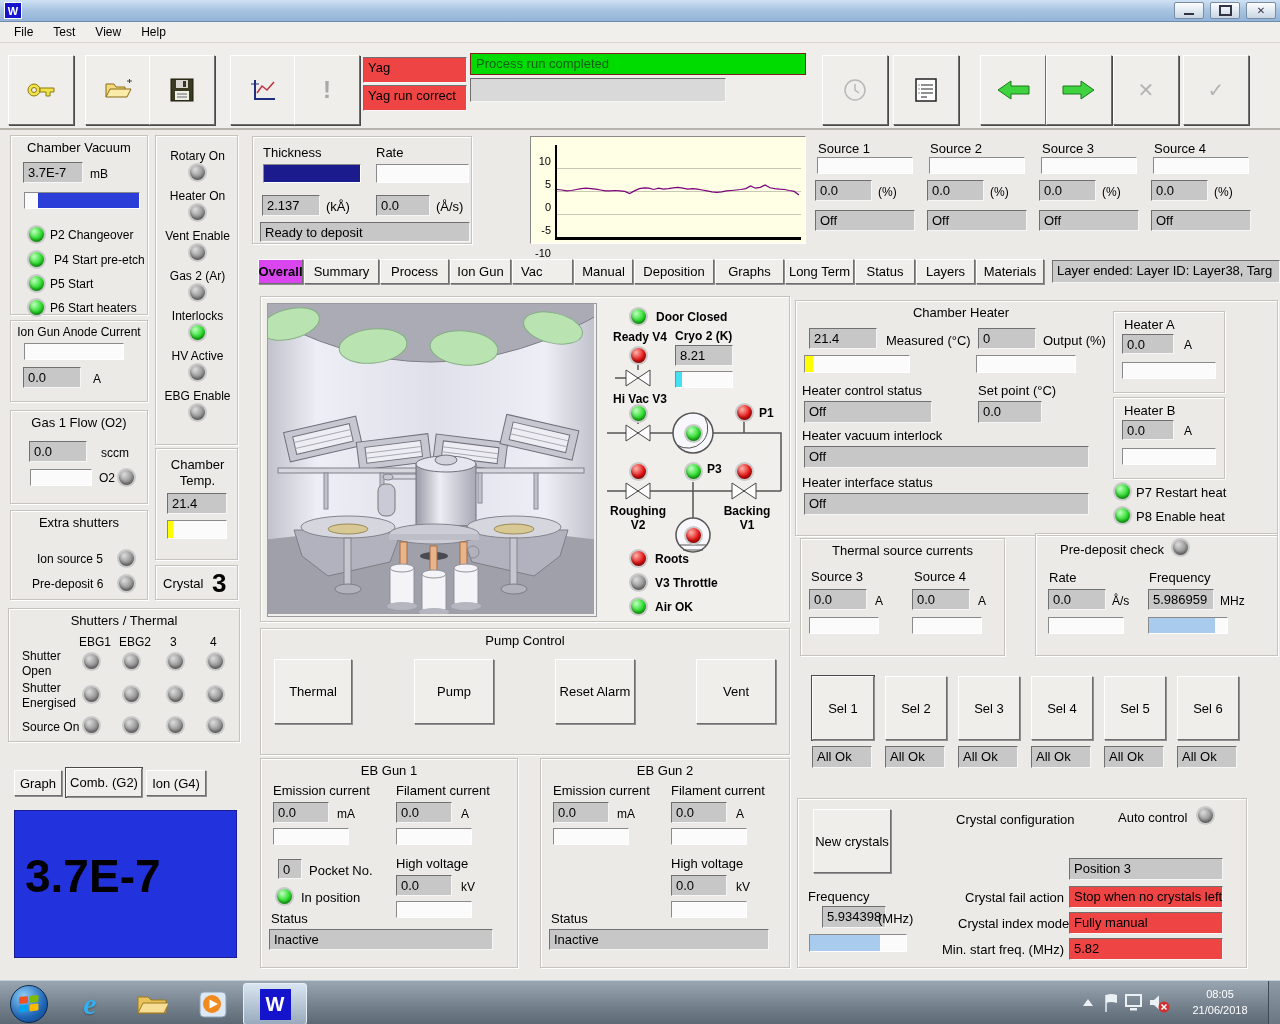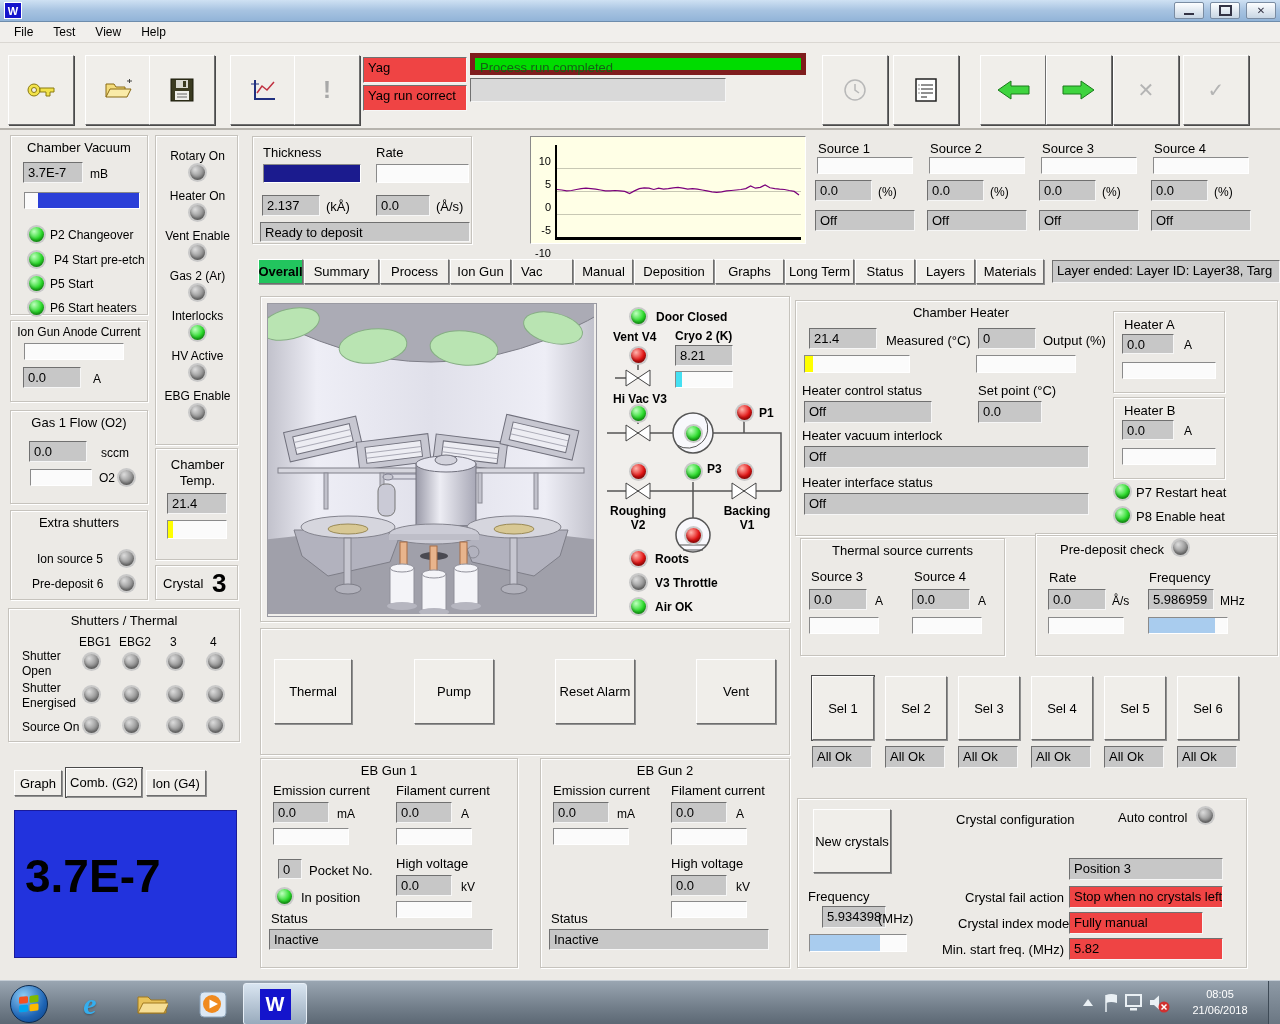--- a/index.html
+++ b/index.html
@@ -41,21 +41,21 @@
   .led.g{background:radial-gradient(circle at 34% 30%,#BEFFBE,#2ADB2A 55%,#0E9E0E);}
   .led.k{background:radial-gradient(circle at 34% 30%,#DCDCDC,#969696 55%,#6E6E6E);}
   .led.rd{background:radial-gradient(circle at 34% 30%,#FFB4AC,#E31414 55%,#9C0404);}
   .btn{position:absolute;background:#F0EEEA;border:1px solid;border-color:#FFFFFF #6E6E6E #6E6E6E #FFFFFF;
     box-shadow:1px 1px 0 #8F8F8F;display:flex;align-items:center;justify-content:center;
     font-size:13px;box-sizing:border-box;}
   .btn.focus{box-shadow:1px 1px 0 #8F8F8F,0 0 0 1px #4A4A4A;}
   .tab{position:absolute;top:259px;height:25px;background:#F0EEEA;border:1px solid;
     border-color:#FFFFFF #6E6E6E #6E6E6E #FFFFFF;box-shadow:1px 1px 0 #8F8F8F;
     display:flex;align-items:center;justify-content:center;font-size:13px;box-sizing:border-box;}
-  .tab.active{font-weight:bold;background:#22c55e;}
+  .tab.active{font-weight:bold;background:#d946ef;}
   
   #chart{position:absolute;left:530px;top:136px;width:276px;height:108px;background:#FFFFE6;
     border:1px solid;border-color:#8A8A8A #FFFFFF #FFFFFF #8A8A8A;box-sizing:border-box;}
   .tick{position:absolute;width:20px;text-align:right;font-size:11px;margin-top:16px;}
   .grid{position:absolute;left:26px;width:244px;height:1px;background:#C8C8B4;}
   
   #taskbar{position:absolute;left:0;top:980px;width:1280px;height:44px;
     background:linear-gradient(#9AA6B2,#76828E 55%,#5C6874);border-top:1px solid #C6CED6;box-sizing:border-box;}
   .orb{position:absolute;left:10px;top:4px;width:36px;height:36px;border-radius:50%;
     background:radial-gradient(circle at 35% 28%,#8CCCF6,#1E64B4 62%,#0A3C7E);
@@ -124,21 +124,21 @@
         <path d="M6 3 V22 H26" stroke="#203080" stroke-width="2" fill="none"></path>
         <path d="M8 16 L13 9 L18 13 L25 5" stroke="#C03040" stroke-width="1.5" fill="none"></path>
         <path d="M2 7 H10 M6 3 V11" stroke="#203080" fill="none"></path>
       </svg>
   </div>
   <div class="tbtn" style="left:294px">
     <span style="font-size:24px;font-weight:bold;color:#A8A8A8">!</span>
   </div>
   <div class="fld fldw" style="left:363px;top:14px;width:104px;height:26px"><span>Yag</span></div>
   <div class="fld fldw" style="left:363px;top:42px;width:104px;height:26px"><span>Yag run correct</span></div>
-  <div class="abs" style="left:470px;top:10px;width:336px;height:22px;background:#00DC00;border:5px solid #7f1d1d;color:#156015;font-size:13px;padding:2px 5px;box-sizing:border-box">Process run completed</div>
+  <div class="abs" style="left:470px;top:10px;width:336px;height:22px;background:#00DC00;border:1px solid #7f1d1d;color:#156015;font-size:13px;padding:2px 5px;box-sizing:border-box">Process run completed</div>
   <div class="fld" style="left:470px;top:35px;width:256px;height:24px;background:#D9D9D9"></div>
   <div class="tbtn" style="left:822px">
     <svg width="26" height="26">
         <circle cx="13" cy="13" r="10" fill="none" stroke="#B8B8B8" stroke-width="1.5"></circle>
         <path d="M13 7 V13 L17 16" stroke="#B8B8B8" stroke-width="1.5" fill="none"></path>
       </svg>
   </div>
   <div class="tbtn" style="left:893px">
     <svg width="24" height="26">
         <rect x="2" y="2" width="20" height="22" fill="#FFF" stroke="#222" stroke-width="1.5"></rect>
@@ -460,21 +460,21 @@
         <path d="M25 184 L37 192 L25 200 Z M49 184 L37 192 L49 200 Z"></path>
         <path d="M131 184 L143 192 L131 200 Z M155 184 L143 192 L155 200 Z"></path>
       </g>
       <circle cx="92" cy="134" r="20" fill="#F8F8FC" stroke="#555" stroke-width="1.5"></circle>
       <path d="M76 146 A20 20 0 0 0 104 119" fill="none" stroke="#555"></path>
       <circle cx="92" cy="236" r="17" fill="#F8F8FC" stroke="#555" stroke-width="1.5"></circle>
       <path d="M79 246 H105 M82 251 H102" stroke="#555" fill="none"></path>
     </svg>
     <div class="led g" style="left:30px;top:10px"></div>
     <div class="lbl b" style="left:55px;top:11px">Door Closed</div>
-    <div class="lbl b" style="left:12px;top:31px">Vent V4</div>
+    <div class="lbl b" style="left:12px;top:31px">Ready V4</div>
     <div class="lbl b" style="left:74px;top:30px">Cryo 2 (K)</div>
     <div class="led rd" style="left:30px;top:49px"></div>
     <div class="fld" style="left:74px;top:46px;width:58px;height:21px">8.21</div>
     <div class="bar" style="left:74px;top:72px;width:58px;height:17px">
         <i style="left:0;width:10%;background:#45E0F2"></i>
       </div>
     <div class="lbl b" style="left:12px;top:93px">Hi Vac V3</div>
     <div class="led g" style="left:30px;top:107px"></div>
     <div class="led g" style="left:85px;top:127px"></div>
     <div class="led rd" style="left:136px;top:106px"></div>
@@ -489,20 +489,21 @@
     <div class="led rd" style="left:30px;top:252px"></div>
     <div class="lbl b" style="left:54px;top:253px">Roots</div>
     <div class="led k" style="left:30px;top:276px"></div>
     <div class="lbl b" style="left:54px;top:277px">V3 Throttle</div>
     <div class="led g" style="left:30px;top:300px"></div>
     <div class="lbl b" style="left:54px;top:301px">Air OK</div>
   </div>
 </div>
 
 <div class="grp" style="left:260px;top:628px;width:530px;height:127px">
+  <div class="gtitle">Pump Control</div>
   <div class="btn" style="left:13px;top:30px;width:78px;height:65px">Thermal</div>
   <div class="btn" style="left:153px;top:30px;width:80px;height:65px">Pump</div>
   <div class="btn" style="left:294px;top:30px;width:80px;height:65px">Reset Alarm</div>
   <div class="btn" style="left:435px;top:30px;width:80px;height:65px">Vent</div>
 </div>
 
 <div class="grp" style="left:260px;top:758px;width:258px;height:210px">
   <div class="gtitle">EB Gun 1</div>
   <div class="lbl" style="left:12px;top:24px;font-size:13px">Emission current</div>
   <div class="lbl" style="left:135px;top:24px;font-size:13px">Filament current</div>
@@ -620,21 +621,21 @@
 
 <div class="grp" style="left:797px;top:798px;width:450px;height:170px">
   <div class="btn" style="left:15px;top:10px;width:78px;height:64px">New crystals</div>
   <div class="lbl" style="left:158px;top:13px;font-size:13px">Crystal configuration</div>
   <div class="lbl" style="left:320px;top:11px;font-size:13px">Auto control</div>
   <div class="led k" style="left:400px;top:9px"></div>
   <div class="fld" style="left:271px;top:59px;width:154px;height:22px">Position 3</div>
   <div class="lbl" style="left:160px;top:91px;width:106px;text-align:right;font-size:13px">Crystal fail action</div>
   <div class="fld fldw" style="left:271px;top:87px;width:154px;height:22px">Stop when no crystals left</div>
   <div class="lbl" style="left:160px;top:117px;width:106px;text-align:right;font-size:13px">Crystal index mode</div>
-  <div class="fld fldw" style="left:271px;top:113px;width:134px;height:22px">Fully manual</div>
+  <div class="fld fldw" style="left:271px;top:113px;width:154px;height:22px">Fully manual</div>
   <div class="lbl" style="left:130px;top:143px;width:136px;text-align:right;font-size:13px">Min. start freq. (MHz)</div>
   <div class="fld fldw" style="left:271px;top:139px;width:154px;height:22px">5.82</div>
   <div class="lbl" style="left:10px;top:90px;font-size:13px">Frequency</div>
   <div class="fld" style="left:24px;top:107px;width:64px;height:22px">5.934398</div>
   <div class="lbl" style="left:80px;top:112px;font-size:13px">(MHz)</div>
   <div class="bar" style="left:11px;top:135px;width:98px;height:18px">
       <i style="left:0;width:73%;background:#A9CCEE"></i>
     </div>
 </div>
 

